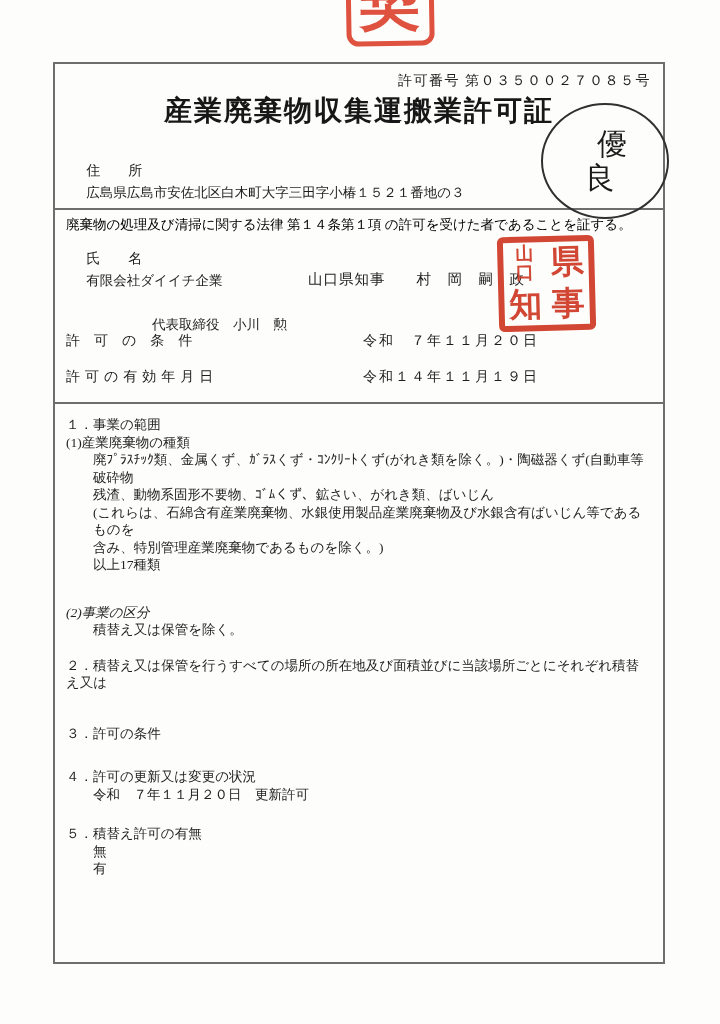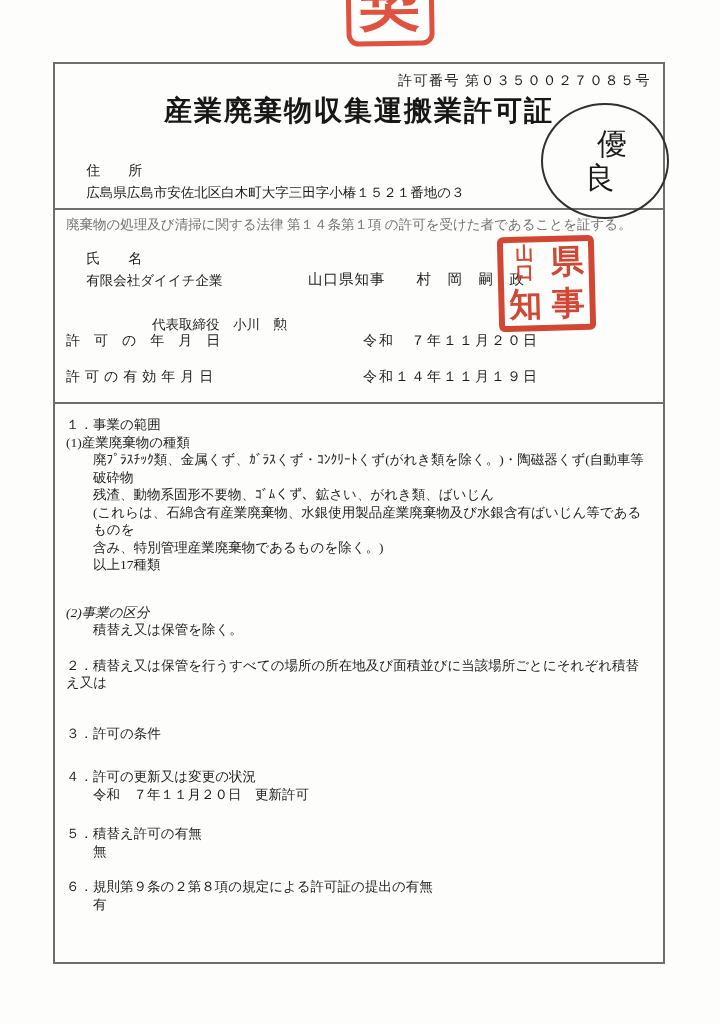--- a/index.html
+++ b/index.html
@@ -37,21 +37,21 @@
   
   .holder{top:74px;left:11px;font-size:13.5px;line-height:22px;color:#1e1e1e;}
   .holder .row{white-space:pre;}
   .holder .lab{display:inline-block;width:86px;font-size:14px;}
   .holder .rep{padding-left:86px;}
   
   .hline{left:0;right:0;height:2px;background:#6e6e6e;}
   .hline1{top:144px;}
   .hline2{top:338px;}
   
-  .cert{top:152px;left:11px;font-size:13.5px;color:#737373;}
+  .cert{top:152px;left:11px;font-size:13.5px;color:#000000;}
   
   .governor{top:206px;left:253px;font-size:14.5px;letter-spacing:1px;color:#1e1e1e;white-space:pre;}
   
   .gov-seal{
     left:443px;top:172px;width:97px;height:95px;
     border:6px solid #cf3a26;border-radius:6px;box-sizing:border-box;
     display:grid;grid-template-columns:1fr 1fr;grid-template-rows:1fr 1fr;
     color:#cf3a26;font-weight:bold;transform:rotate(-1.5deg);opacity:.93;z-index:4;
   }
   .gov-seal .cell{display:flex;align-items:center;justify-content:center;font-size:33px;line-height:1;}
@@ -118,21 +118,21 @@
     <span class="cell tl">
       <span>山</span>
       <span>口</span>
     </span>
     <span class="cell">県</span>
     <span class="cell">知</span>
     <span class="cell">事</span>
   </div>
 
   <div class="abs date-row dr1">
-    <span class="lab1">許可の年月日</span>
+    <span class="lab1">許可の条件</span>
     <span class="val">令和　７年１１月２０日</span>
   </div>
   <div class="abs date-row dr2">
     <span class="lab2">許可の有効年月日</span>
     <span class="val">令和１４年１１月１９日</span>
   </div>
 
   <div class="abs hline hline2"></div>
 
   <div class="abs sections">
@@ -144,17 +144,16 @@
     <div class="ind">含み、特別管理産業廃棄物であるものを除く。)</div>
     <div class="ind">以上17種類</div>
     <div class="mt1">(2)事業の区分</div>
     <div class="ind">積替え又は保管を除く。</div>
     <div class="mt2">２．積替え又は保管を行うすべての場所の所在地及び面積並びに当該場所ごとにそれぞれ積替え又は</div>
     <div class="mt3">３．許可の条件</div>
     <div class="mt4">４．許可の更新又は変更の状況</div>
     <div class="ind">令和　７年１１月２０日　更新許可</div>
     <div class="mt5">５．積替え許可の有無</div>
     <div class="ind">無</div>
-    <div class="mt6">６．規則第９条の２第８項の規定による許可証の提出の有無</div>
     <div class="ind">有</div>
   </div>
 
 </div>
 
 </body></html>

